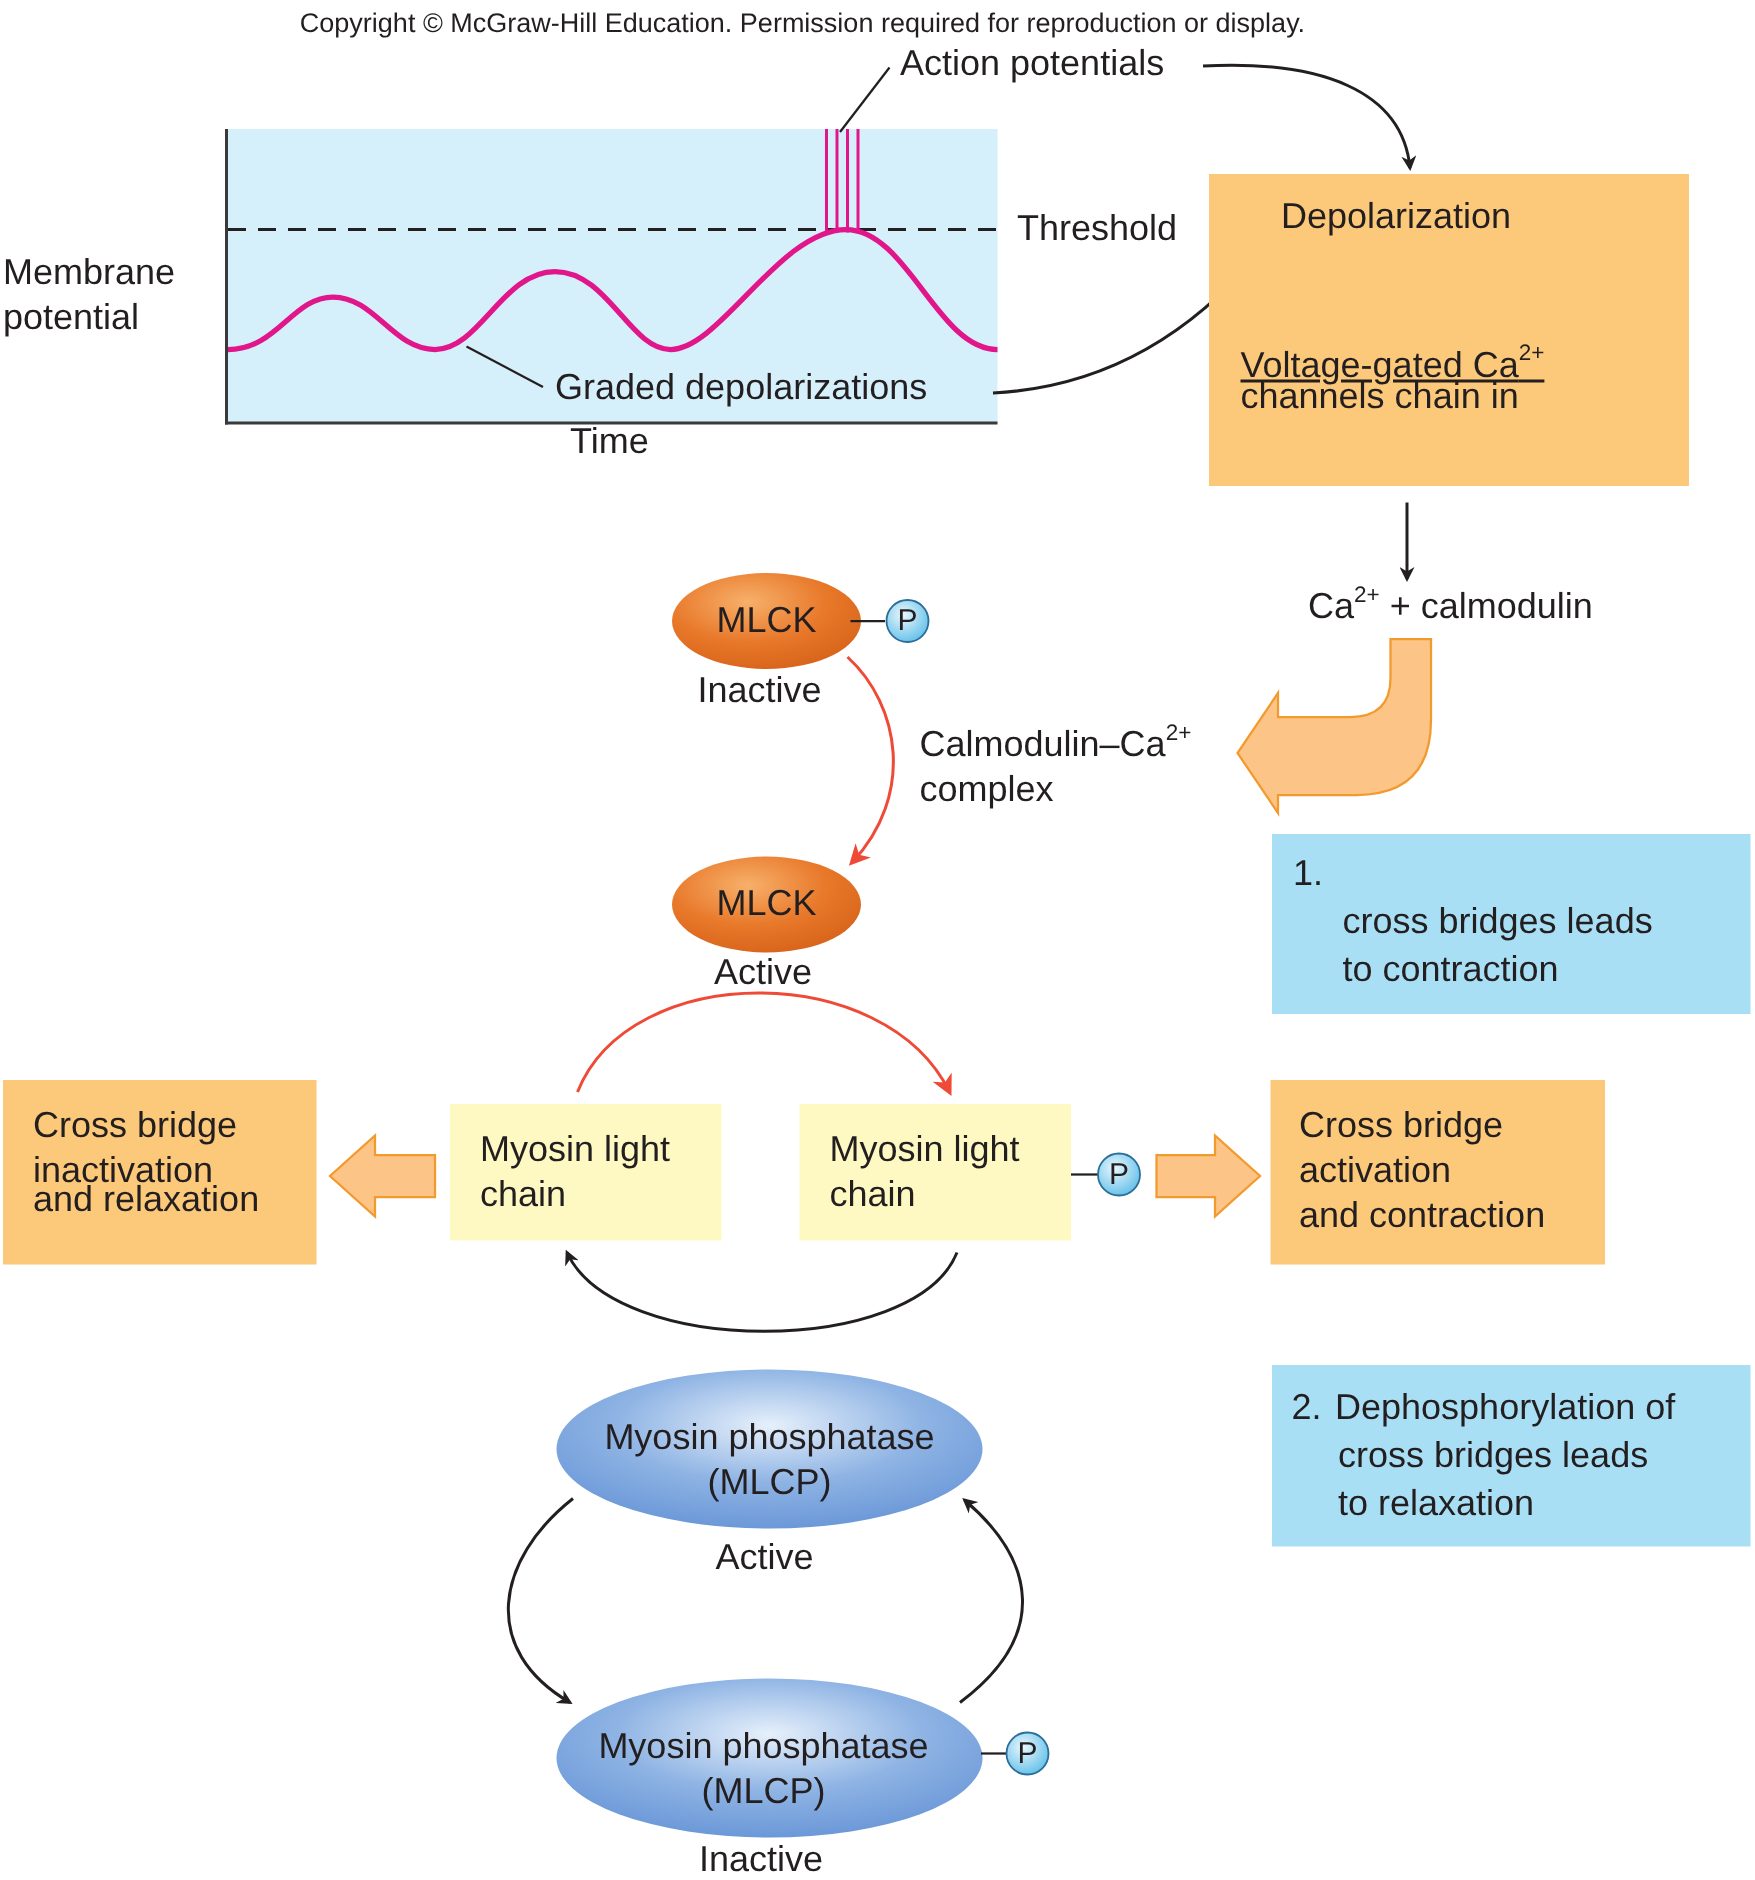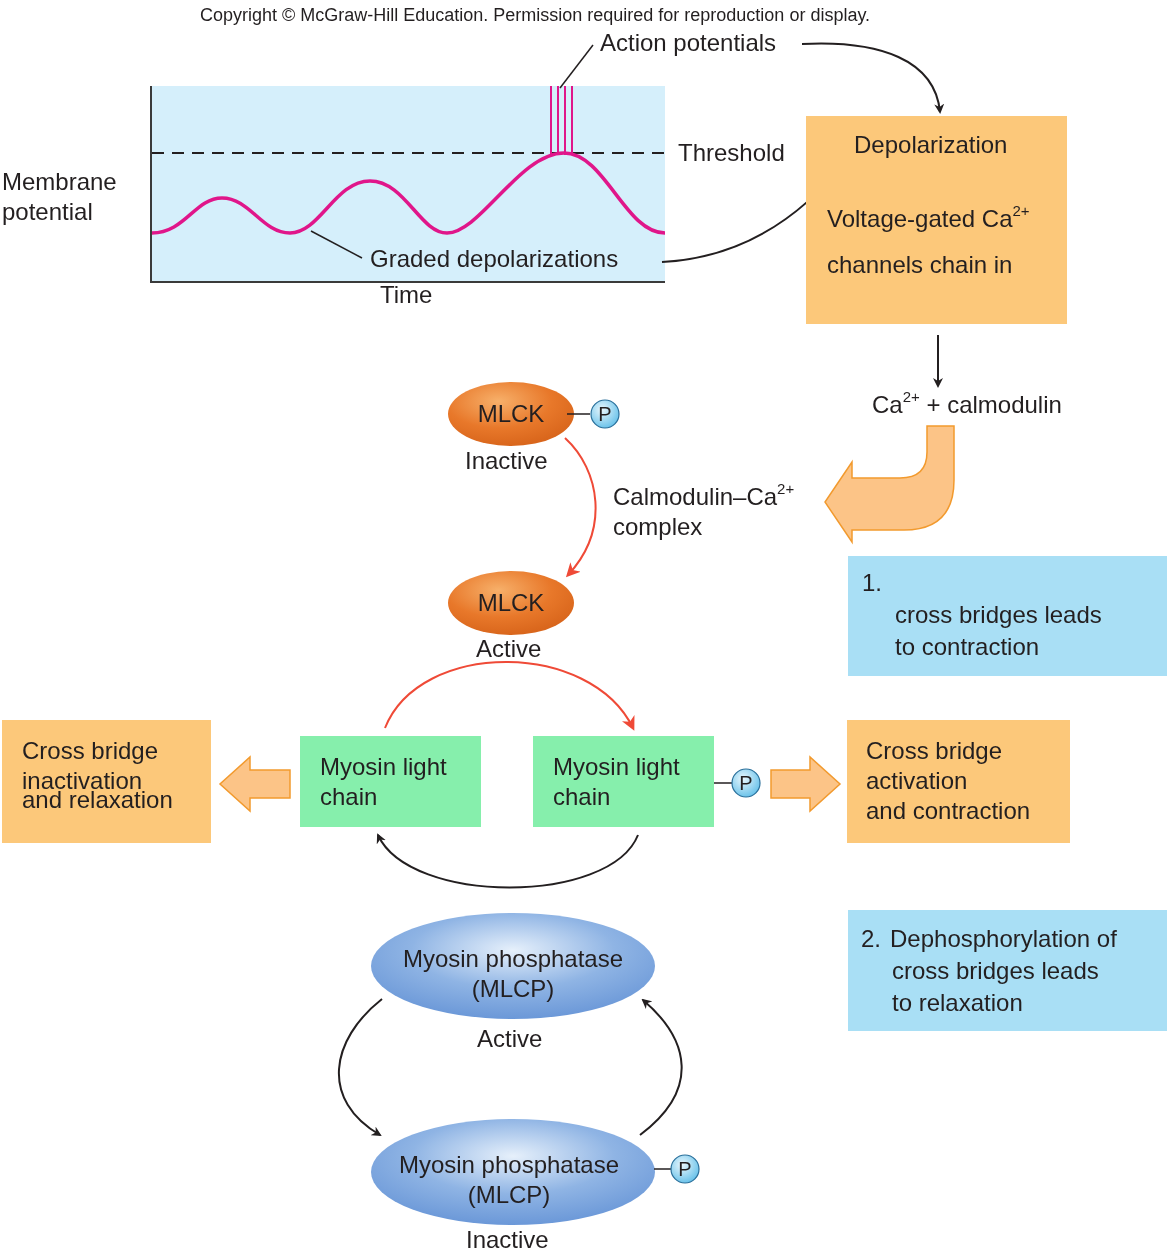--- a/index.html
+++ b/index.html
@@ -5,21 +5,21 @@
   html, body { margin: 0; padding: 0; background: #ffffff; }
   body { width: 1170px; height: 1253px; position: relative; overflow: hidden;
          font-family: "Liberation Sans", sans-serif; color: #231f20; }
   .abs { position: absolute; }
   .txt { font-size: 24px; line-height: 30px; white-space: nowrap; }
   .copyright { font-size: 18px; left: 0; width: 1070px; top: 0; text-align: center; color: #231f20; }
   svg.layer { position: absolute; left: 0; top: 0; }
   .box { position: absolute; box-sizing: border-box; font-size: 24px; line-height: 30px; }
   .orange { background: #fcc87a; }
   .blue { background: #a9dff5; }
-  .purple { background: #86efac; }
+  .purple { background: #fef9c3; }
   sup { font-size: 15px; line-height: 0; position: relative; top: -2px; }
   .ellipse-label { position: absolute; text-align: center; font-size: 24px; line-height: 30px; }
 </style>
 </head>
 <body>
 
 <div class="abs txt copyright">Copyright © McGraw-Hill Education. Permission required for reproduction or display.</div>
 
 <svg class="layer" width="1170" height="1253">
   <defs>
@@ -97,23 +97,23 @@
   <path d="M640,1135 C700,1090 690,1040 643,1000" fill="none" stroke="#231f20" stroke-width="2" marker-end="url(#ah-black)"></path>
 </svg>
 
 <div class="abs txt" style="left:2px; top:167px;">Membrane</div>
 <div class="abs txt" style="left:2px; top:197px;">potential</div>
 <div class="abs txt" style="left:380px; top:280px;">Time</div>
 <div class="abs txt" style="left:678px; top:138px;">Threshold</div>
 <div class="abs txt" style="left:600px; top:28px;">Action potentials</div>
 <div class="abs txt" style="left:370px; top:244px;">Graded depolarizations</div>
 
-<div class="box orange" style="left:806px; top:116px; width:261px; height:208px;">
+<div class="box orange" style="left:806px; top:116px; width:320px; height:208px;">
   <div class="abs" style="left:48px; top:14px;">Depolarization</div>
-  <div class="abs" style="left:21px; top:88px; white-space:nowrap;"><span>Voltage-gated Ca</span><sup>2+</sup></div>
+  <div class="abs" style="left:21px; top:113px; white-space:nowrap;text-decoration:underline;"><span>Voltage-gated Ca</span><sup>2+</sup></div>
   <div class="abs" style="left:21px; top:134px;">channels chain in</div>
 </div>
 
 <div class="abs txt" style="left:832px; top:390px;margin-left:40px;"><span>Ca</span><sup>2+</sup><span> + calmodulin</span></div>
 
 <div class="abs txt" style="left:613px; top:482px;"><span>Calmodulin–Ca</span><sup>2+</sup></div>
 <div class="abs txt" style="left:613px; top:512px;">complex</div>
 
 <div class="ellipse-label" style="left:448px; top:399px; width:126px;">MLCK</div>
 <div class="ellipse-label" style="left:591px; top:401px; width:28px; font-size:20px; line-height:26px;">P</div>

